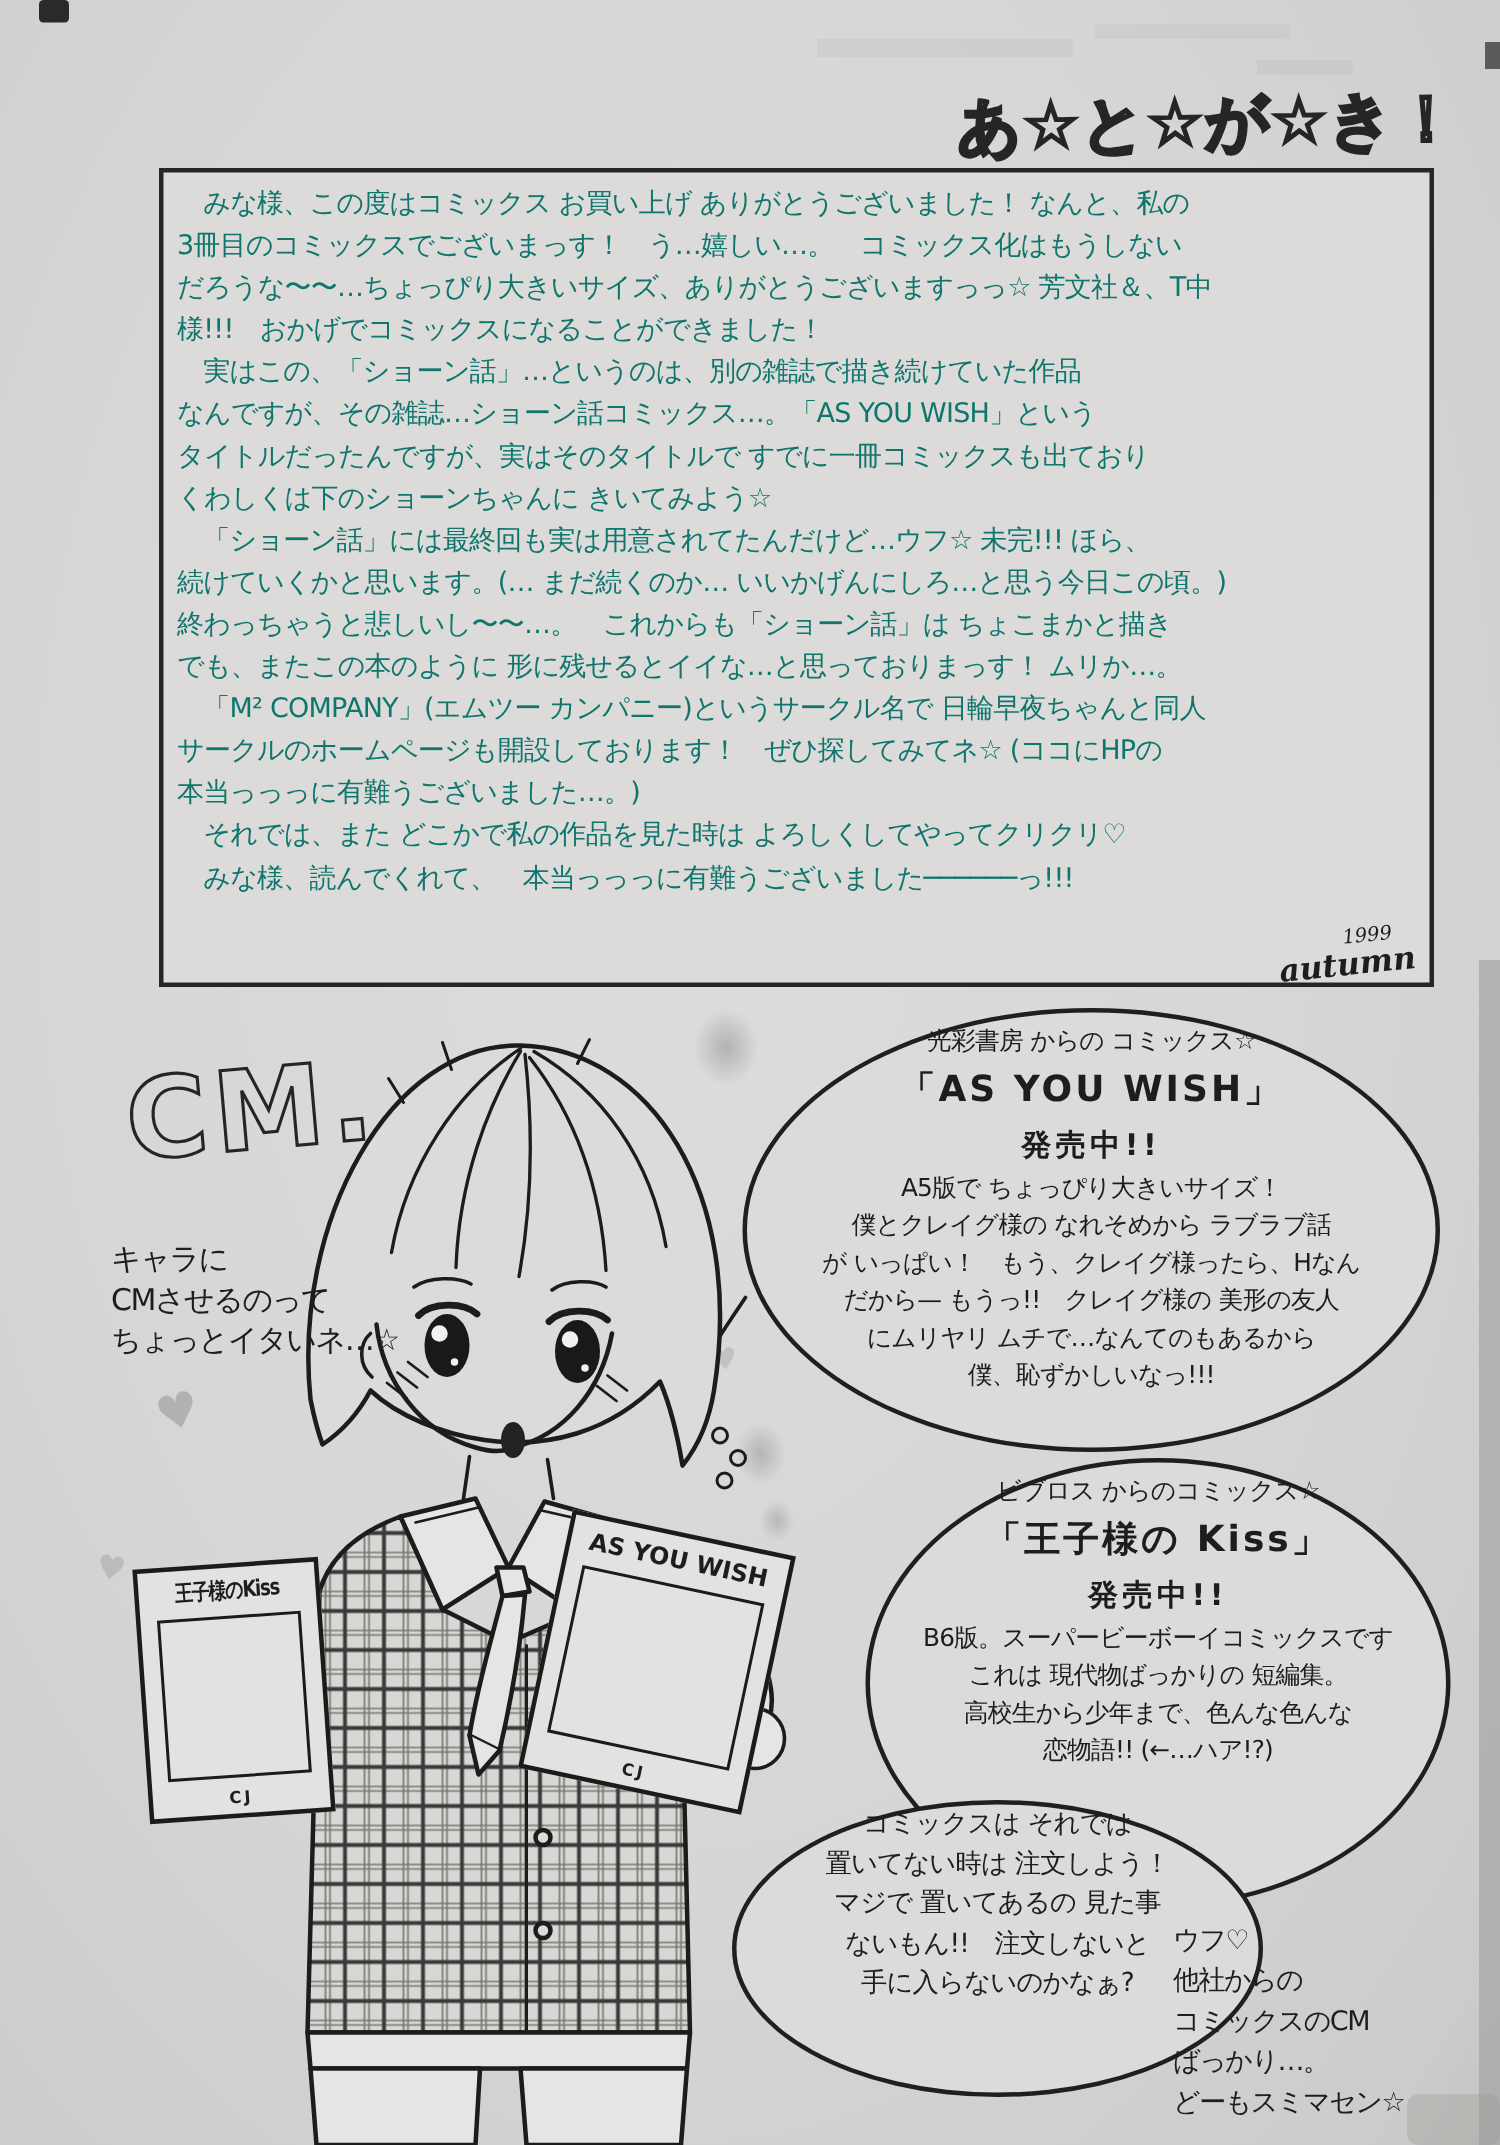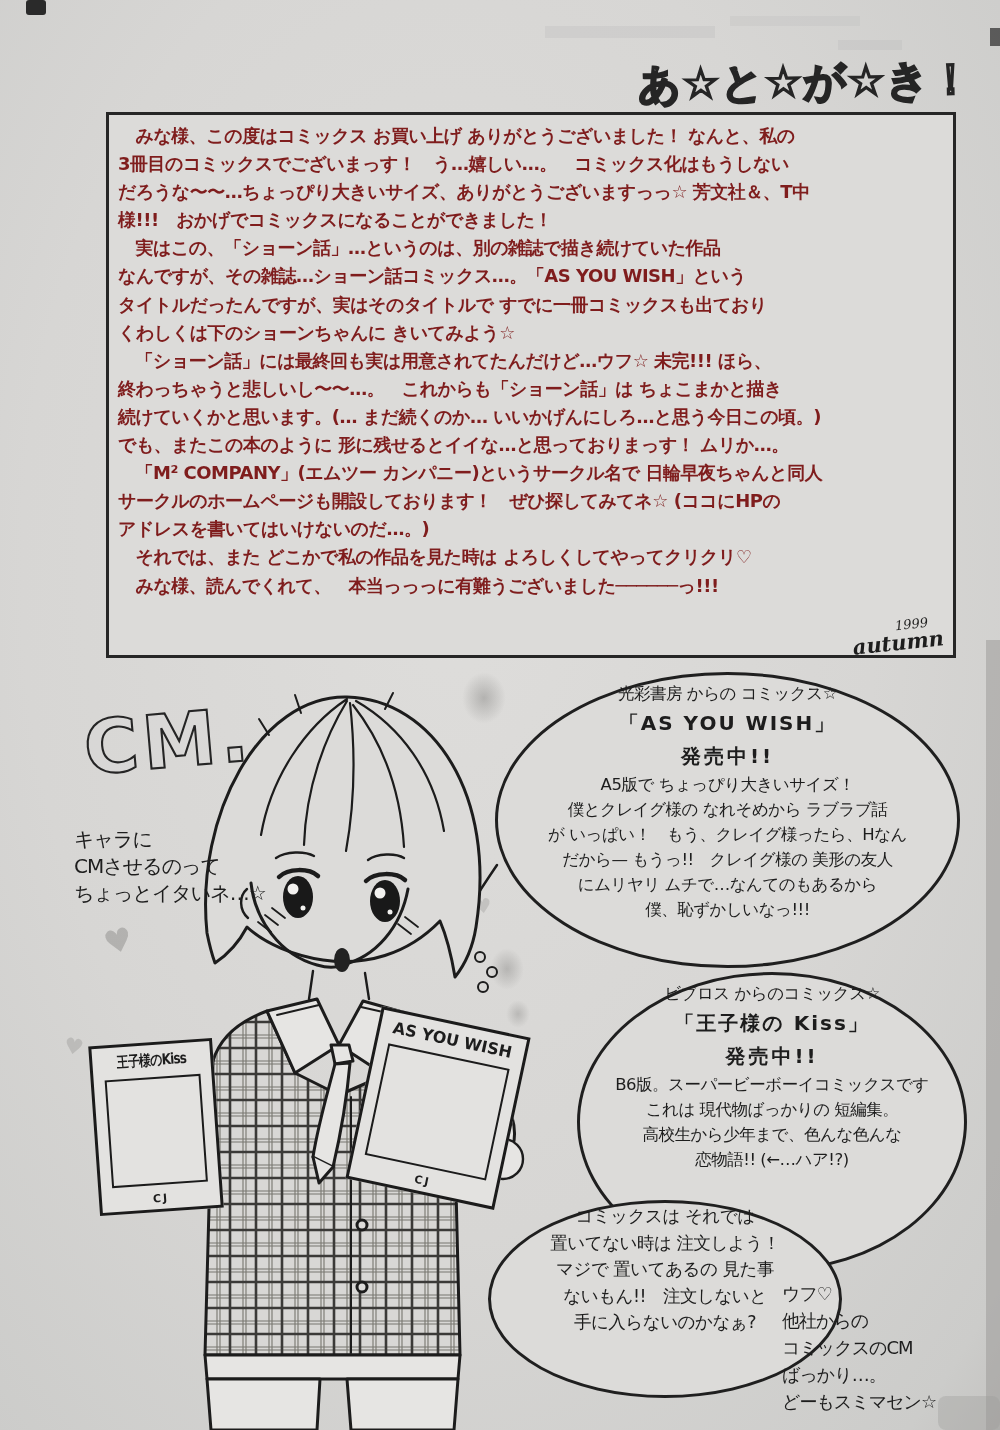--- a/index.html
+++ b/index.html
@@ -19,38 +19,38 @@
     white-space:nowrap;z-index:8;transform:rotate(-1deg);
   }
   
   .textbox{
     left:106px;top:112px;width:850px;height:546px;
     border:3px solid #262626;background:#dcdbd9;z-index:4;
     padding:7px 9px;box-sizing:border-box;
   }
   .textbox p{
     margin:0;font-size:18px;line-height:28.1px;white-space:pre;
-    letter-spacing:-0.5px;color:#7f1d1d;font-weight:bold;
+    letter-spacing:-0.5px;color:#0f766e;
   }
   .sig{position:absolute;right:10px;bottom:1px;text-align:right;transform:rotate(-6deg);
        font-family:"DejaVu Serif","Liberation Serif",serif;font-style:italic;z-index:5;}
   .sig .yr{display:block;font-size:13px;line-height:12px;margin-right:14px;}
   .sig .se{display:block;font-size:21px;line-height:22px;font-weight:bold;}
   
   .cm-heading{left:84px;top:698px;font-size:74px;z-index:7;transform:rotate(-5deg);letter-spacing:4px;}
   .side-note{left:74px;top:826px;z-index:7;}
   .side-note p{margin:0;font-size:20px;line-height:27px;white-space:pre;letter-spacing:-1px;}
   
   .balloon{
     border:3px solid #1f1f1f;border-radius:50%;background:#dcdbd9;z-index:5;
     display:flex;flex-direction:column;justify-content:flex-start;align-items:center;text-align:center;
     box-sizing:border-box;
   }
   .balloon p{margin:0;white-space:pre;font-size:16.5px;line-height:1.52;letter-spacing:-0.5px;}
-  .balloon p.ttl{font-size:20px;font-weight:bold;letter-spacing:2px;line-height:1.7;}
+  .balloon p.ttl{font-size:24px;font-weight:bold;letter-spacing:2px;line-height:1.7;}
   .balloon p.mid{font-size:20px;font-weight:bold;letter-spacing:3px;line-height:1.6;}
   .b1{left:495px;top:672px;width:465px;height:296px;padding:6px 8px;}
   .b2{left:577px;top:972px;width:390px;height:300px;padding:6px 6px;}
   .b3{left:488px;top:1200px;width:354px;height:198px;}
   .b3 p{font-size:17.5px;}
   .apology{left:782px;top:1280px;z-index:7;}
   .apology p{margin:0;font-size:18px;line-height:27px;white-space:pre;letter-spacing:-1px;}
   
   .book{background:#e3e2e0;border:3px solid #1b1b1b;z-index:6;box-sizing:border-box;}
   .book-left{left:94px;top:1042px;width:124px;height:170px;transform:rotate(-4deg);}
@@ -92,26 +92,26 @@
   <div class="abs textbox">
     <p>　みな様、この度はコミックス お買い上げ ありがとうございました！ なんと、私の</p>
     <p>3冊目のコミックスでございまっす！　う…嬉しい…。　コミックス化はもうしない</p>
     <p>だろうな〜〜…ちょっぴり大きいサイズ、ありがとうございますっっ☆ 芳文社＆、T中</p>
     <p>様!!!　おかげでコミックスになることができました！</p>
     <p>　実はこの、「ショーン話」…というのは、別の雑誌で描き続けていた作品</p>
     <p>なんですが、その雑誌…ショーン話コミックス…。「AS YOU WISH」という</p>
     <p>タイトルだったんですが、実はそのタイトルで すでに一冊コミックスも出ており</p>
     <p>くわしくは下のショーンちゃんに きいてみよう☆</p>
     <p>　「ショーン話」には最終回も実は用意されてたんだけど…ウフ☆ 未完!!! ほら、</p>
+    <p>続けていくかと思います。(… まだ続くのか… いいかげんにしろ…と思う今日この頃。)</p>
     <p>終わっちゃうと悲しいし〜〜…。　これからも「ショーン話」は ちょこまかと描き</p>
-    <p>続けていくかと思います。(… まだ続くのか… いいかげんにしろ…と思う今日この頃。)</p>
     <p>でも、またこの本のように 形に残せるとイイな…と思っておりまっす！ ムリか…。</p>
     <p>　「M² COMPANY」(エムツー カンパニー)というサークル名で 日輪早夜ちゃんと同人</p>
     <p>サークルのホームページも開設しております！　ぜひ探してみてネ☆ (ココにHPの</p>
-    <p>アドレスを書いてはいけないのだ…。)</p>
+    <p>本当っっっに有難うございました…。)</p>
     <p>　それでは、また どこかで私の作品を見た時は よろしくしてやってクリクリ♡</p>
     <p>　みな様、読んでくれて、　本当っっっに有難うございました──────っ!!!</p>
     <div class="sig">
       <span class="yr">1999</span>
       <span class="se">autumn</span>
     </div>
   </div>
 
   <div class="abs cm-heading hollow">CM.</div>
   <div class="abs side-note">

